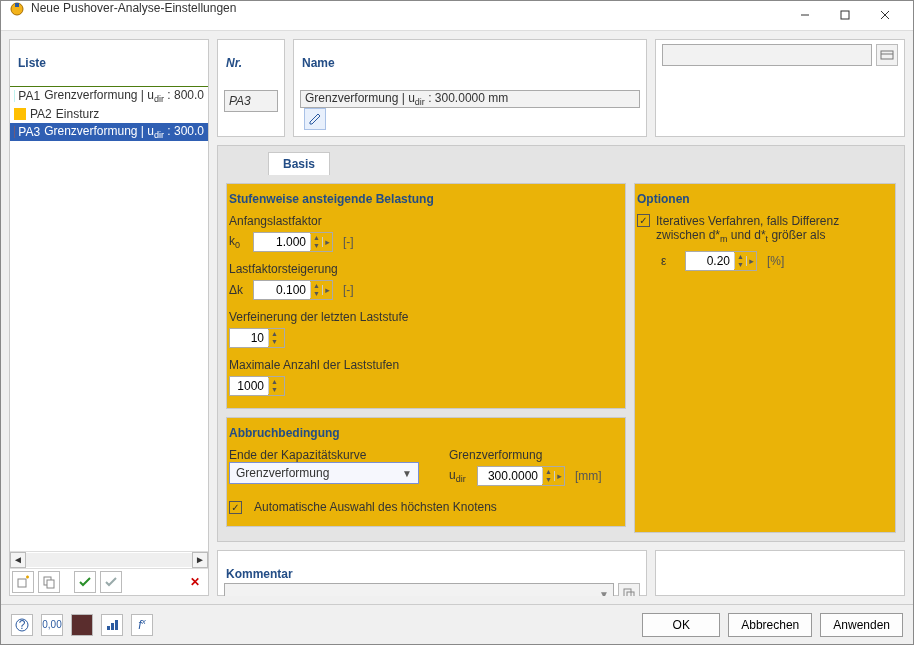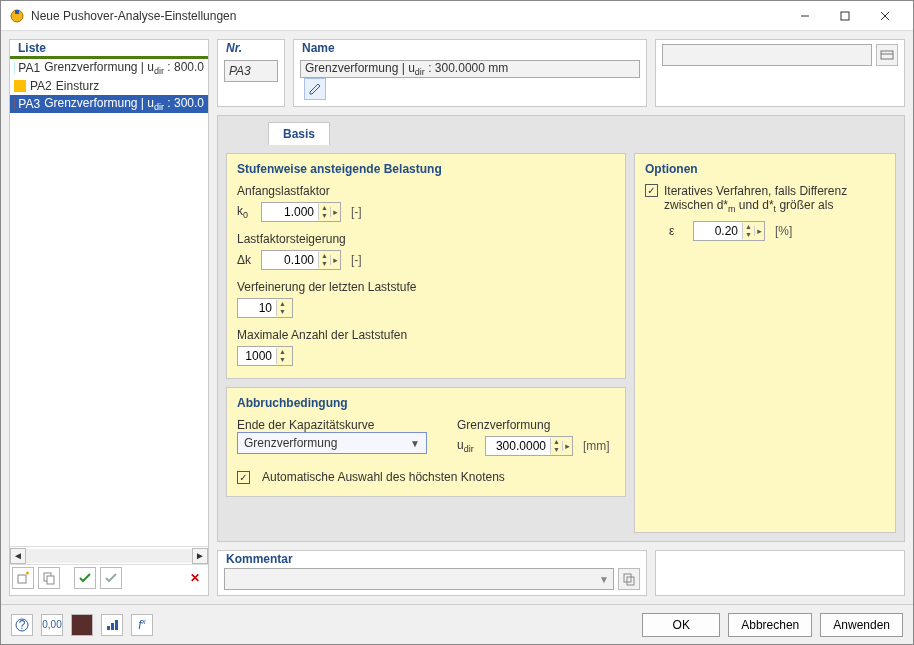--- a/index.html
+++ b/index.html
@@ -1,27 +1,27 @@
 <!DOCTYPE html>
 <html><head>
 <meta charset="utf-8">
 <style>
   * { box-sizing: border-box; font-family: "Segoe UI", Tahoma, sans-serif; font-size: 12px; }
   body { margin: 0; background: #fff; color: #333; }
   .window { width: 914px; height: 645px; border: 1px solid #888; display: flex; flex-direction: column; }
-  .titlebar { height: 30px; display: flex; align-items: center; padding: 0 8px; background: #fff; border-bottom: 1px solid #ddd; }
+  .titlebar { height: 30px; display: flex; padding: 0 8px; background: #fff; border-bottom: 1px solid #ddd; }
   .titlebar .icon { width:16px; height:16px; margin-right:6px; }
   .titlebar .title { flex: 1; }
   .titlebar .winbtn { width: 40px; height: 28px; display:flex; align-items:center; justify-content:center; }
   .client { flex:1; display:flex; padding:8px; gap:8px; overflow:hidden; background:#f0f0f0; }
   .left-col { width:200px; display:flex; flex-direction:column; gap:6px; }
   .panel { background:#fff; border:1px solid #c9c9c9; display:flex; flex-direction:column; }
-  .panel-h { color:#234d86; font-weight:600; padding:1px 8px; }
+  .panel-h { color:#234d86; font-weight:600; padding:16px 8px; }
   .liste { flex:1; overflow:hidden; }
-  .liste-body { height: 490px; overflow:hidden; border-top:3px solid #4d7c0f; }
+  .liste-body { height: 490px; overflow:hidden; border-top:1px solid #4d7c0f; }
   .row { display:flex; align-items:center; height:18px; padding:0 4px; gap:4px; white-space:nowrap; }
   .row.sel { background:#2f5fb3; color:#fff; }
   .sw { width:12px; height:12px; display:inline-block; }
   .hscroll { height:18px; border-top:1px solid #ddd; display:flex; align-items:center; }
   .hscroll .arrow { width:16px; height:16px; border:1px solid #bbb; background:#f4f4f4; display:flex; align-items:center; justify-content:center; font-size:10px; }
   .hscroll .track { flex:1; background:#efefef; height:14px; }
   .toolbar-strip { display:flex; align-items:center; gap:4px; padding:2px; border-top:1px solid #ddd; }
   .tool { width:22px; height:22px; border:1px solid #bbb; background:#fff; display:flex; align-items:center; justify-content:center; }
   .tool.red { color:#c00; font-weight:700; border:none; }
   .right-col { flex:1; display:flex; flex-direction:column; gap:8px; overflow:hidden; }
@@ -32,21 +32,21 @@
   .field { display:flex; align-items:center; height:22px; border:1px solid #aaa; padding:0 4px; background:#fff; }
   .field.readonly { background:#f2f2f2; }
   .icon-btn { width:22px; height:22px; border:1px solid #a9c1e6; background:#e8f0fc; display:flex; align-items:center; justify-content:center; margin-left:4px; }
   .tabs-panel { flex:1; display:flex; flex-direction:column; background: #e4e4e4; border:1px solid #c9c9c9; }
   .tabstrip { display:flex; padding:6px 6px 0 6px; gap:2px; }
   .tab { padding:4px 14px; background:#f8f8f8; border:1px solid #c9c9c9; border-bottom:none; color:#555;margin-left:44px; }
   .tab.active { background:#fff; color:#234d86; font-weight:600; }
   .tab-body { flex:1; display:flex; gap:8px; padding:8px; }
   .col-main { width:400px; display:flex; flex-direction:column; gap:8px; }
   .col-side { flex:1; }
-  .group { background:#fef9c3; border:1px solid #c9c9c9; padding:8px 10px; }
+  .group { background:#eab308; border:1px solid #c9c9c9; padding:8px 2px; }
   .group-h { color:#234d86; font-weight:600; margin-bottom:8px; }
   .form-row { display:flex; align-items:center; gap:6px; margin:4px 0; }
   .lbl { min-width:18px; }
   .spin { display:flex; align-items:center; border:1px solid #aaa; height:20px; }
   .spin input { border:none; width:56px; text-align:right; padding:0 4px; height:18px; outline:none; }
   .spin .arrows { width:12px; display:flex; flex-direction:column; font-size:7px; line-height:8px; text-align:center; color:#555; border-left:1px solid #ccc; }
   .spin .slider { width:10px; text-align:center; font-size:9px; color:#555; border-left:1px solid #ccc; }
   .unit { color:#555; margin-left:4px; }
   .subh { color:#333; margin-top:10px; }
   .select { display:flex; align-items:center; border:1px solid #7a8fd4; background:#f6f7fd; height:22px; width:190px; padding:0 6px; justify-content:space-between; }

